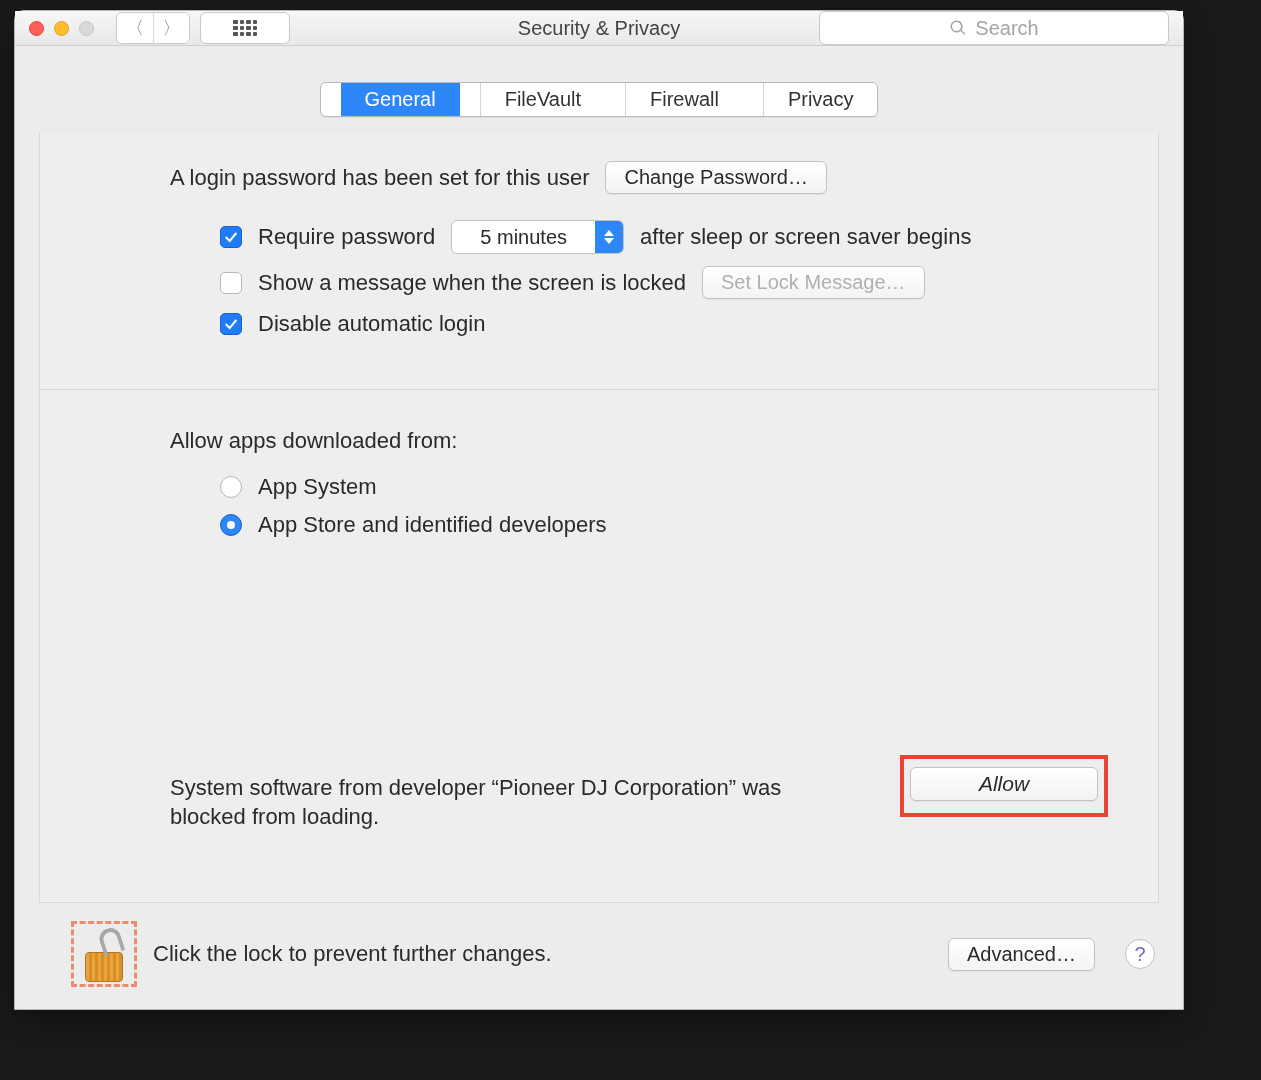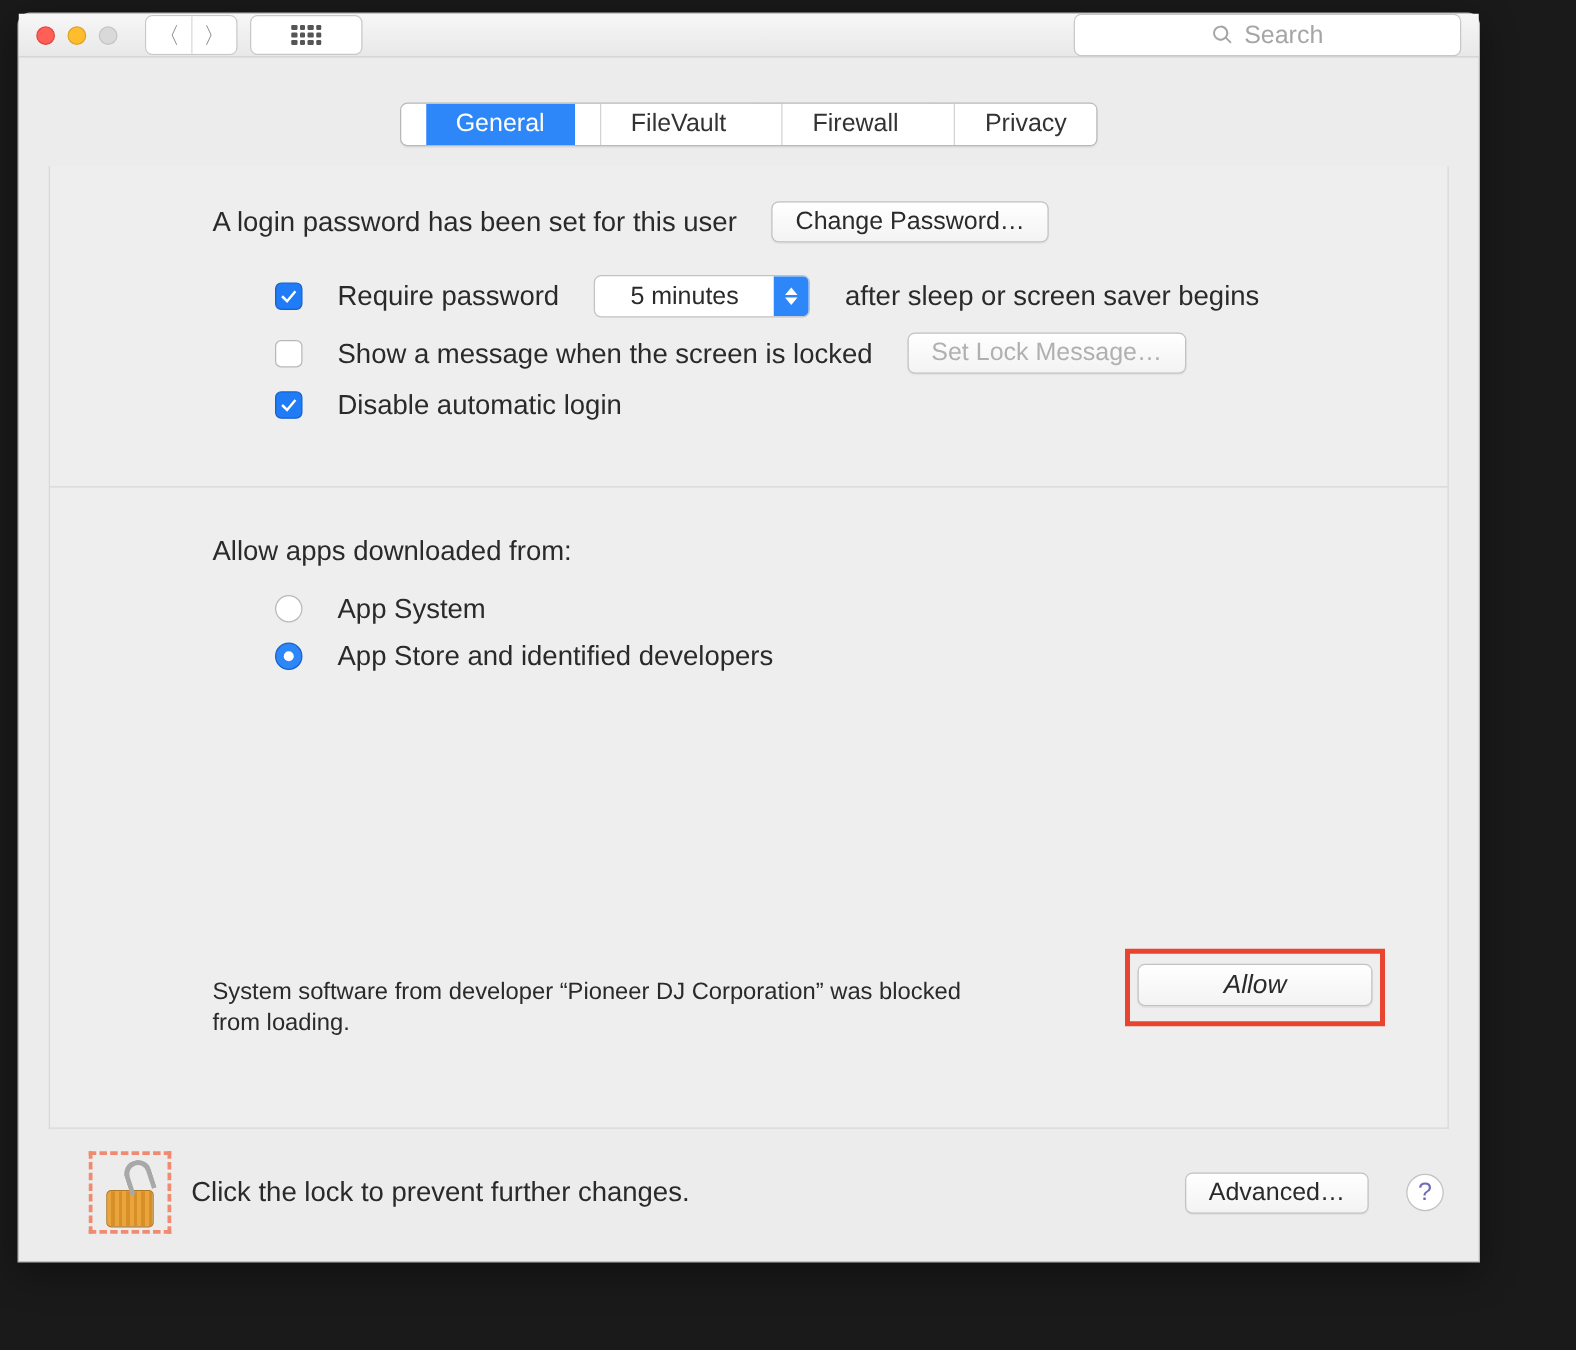--- a/index.html
+++ b/index.html
@@ -65,21 +65,21 @@
     display:grid;grid-template-columns:repeat(4,1fr);grid-template-rows:repeat(3,1fr);
     gap:2px;
   }
   .grid-icon span{background:#555;border-radius:1px;}
   .title {
     position:absolute;left:0;right:0;text-align:center;
     font-size:20px;color:#444;pointer-events:none;
   }
   .search {
     margin-left:auto;
-    width:310px;height:34px;
+    width:350px;height:34px;
     border:1px solid #c8c8c8;border-radius:6px;background:#fff;
     display:flex;align-items:center;justify-content:center;gap:8px;
     color:#a5a5a5;
   }
   .search svg{width:18px;height:18px;fill:#a5a5a5;}
 
   
   .tabs-row{ text-align:center; padding-top:36px; }
   .tabs {
     display:inline-flex;
@@ -97,21 +97,21 @@
   .content {
     margin: 16px 24px 0 24px;
     border:1px solid #d8d8d8;
     border-top:none;
     background:#eeeeee;
     flex: 0 0 auto;
     height: 770px;
     padding: 28px 0 0 0;
     position:relative;
   }
-  .row { display:flex;align-items:center;gap:28px; }
+  .row { display:flex;align-items:center;gap:16px; }
   .indent1 { padding-left: 130px; }
   .indent2 { padding-left: 180px; }
   .label { font-size:22px; color:#2a2a2a; }
   .btn {
     background:linear-gradient(#ffffff,#f3f3f3);
     border:1px solid #c2c2c2;border-radius:6px;
     padding:4px 18px;font-size:20px;color:#2a2a2a;
     box-shadow:0 1px 1px rgba(0,0,0,0.05);
   }
   .btn.disabled { color:#b0b0b0; }
@@ -146,21 +146,21 @@
     align-items:center;justify-content:center;flex:0 0 auto;
   }
   .radio.off { background:#fff;border:1px solid #b8b8b8; }
   .radio.on { background:#2e87f8;border:1px solid #1562cc; }
   .radio.on::after{ content:"";width:8px;height:8px;border-radius:50%;background:#fff; }
 
   .blocked-row{
     position:absolute; left:130px; right:50px; bottom:70px;
     display:flex;align-items:center;gap:40px;
   }
-  .blocked-msg{ font-size:19px; max-width:640px; line-height:1.35;margin-top:32px; }
+  .blocked-msg{ font-size:22px; max-width:640px; line-height:1.35;margin-top:32px; }
   .allow-hl{
     border:4px solid #e8442f;padding:8px 6px 12px 6px;margin-left:auto;
   }
   .allow-hl .btn{ width:188px;text-align:center;font-size:21px;font-style:italic; }
 
   
   .footer{
     margin-top:auto;
     padding: 18px 28px 22px 20px;
     display:flex;align-items:center;gap:16px;margin-left:36px;
@@ -222,20 +222,21 @@
         <span></span>
           <span></span>
           <span></span>
           <span></span>
         <span></span>
           <span></span>
           <span></span>
           <span></span>
       </div>
     </div>
+    <div class="title">Security &amp; Privacy</div>
     <div class="search">
       <svg viewBox="0 0 24 24">
           <path d="M10 2a8 8 0 105.3 14l5 5 1.4-1.4-5-5A8 8 0 0010 2zm0 2a6 6 0 110 12 6 6 0 010-12z"></path>
         </svg>
       <span>Search</span>
     </div>
   </div>
 
   <div class="tabs-row">
     <div class="tabs">

